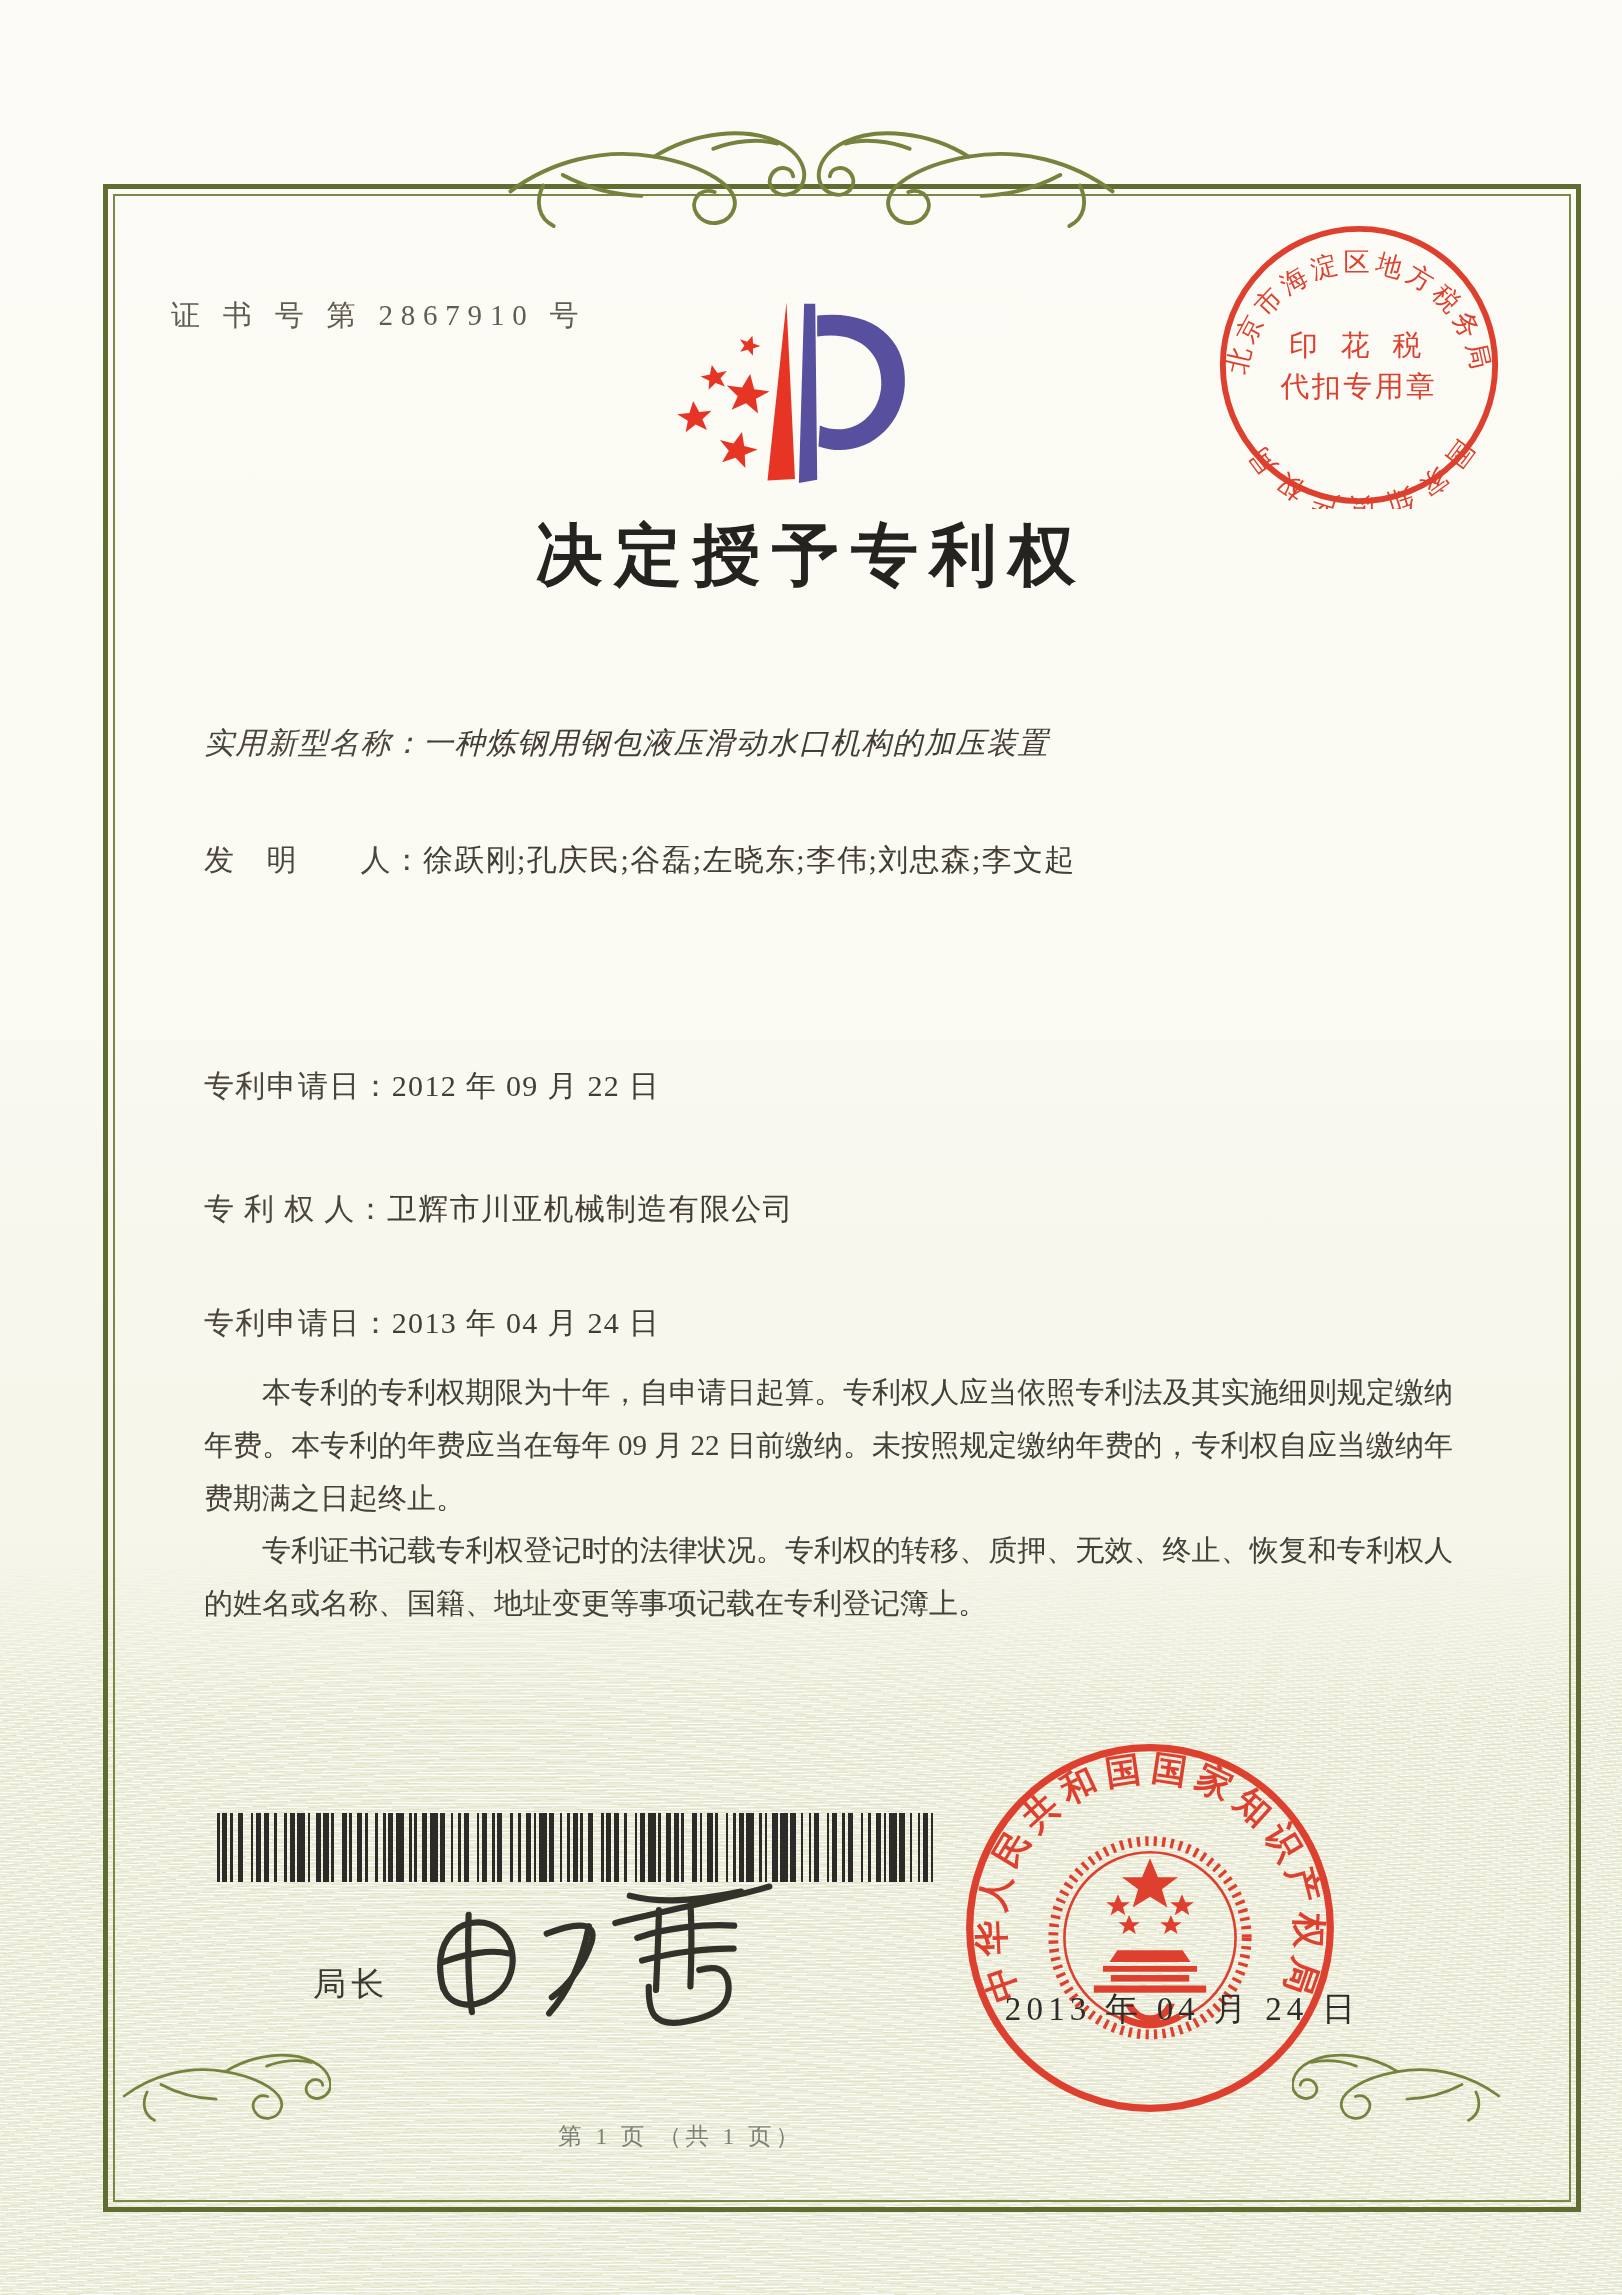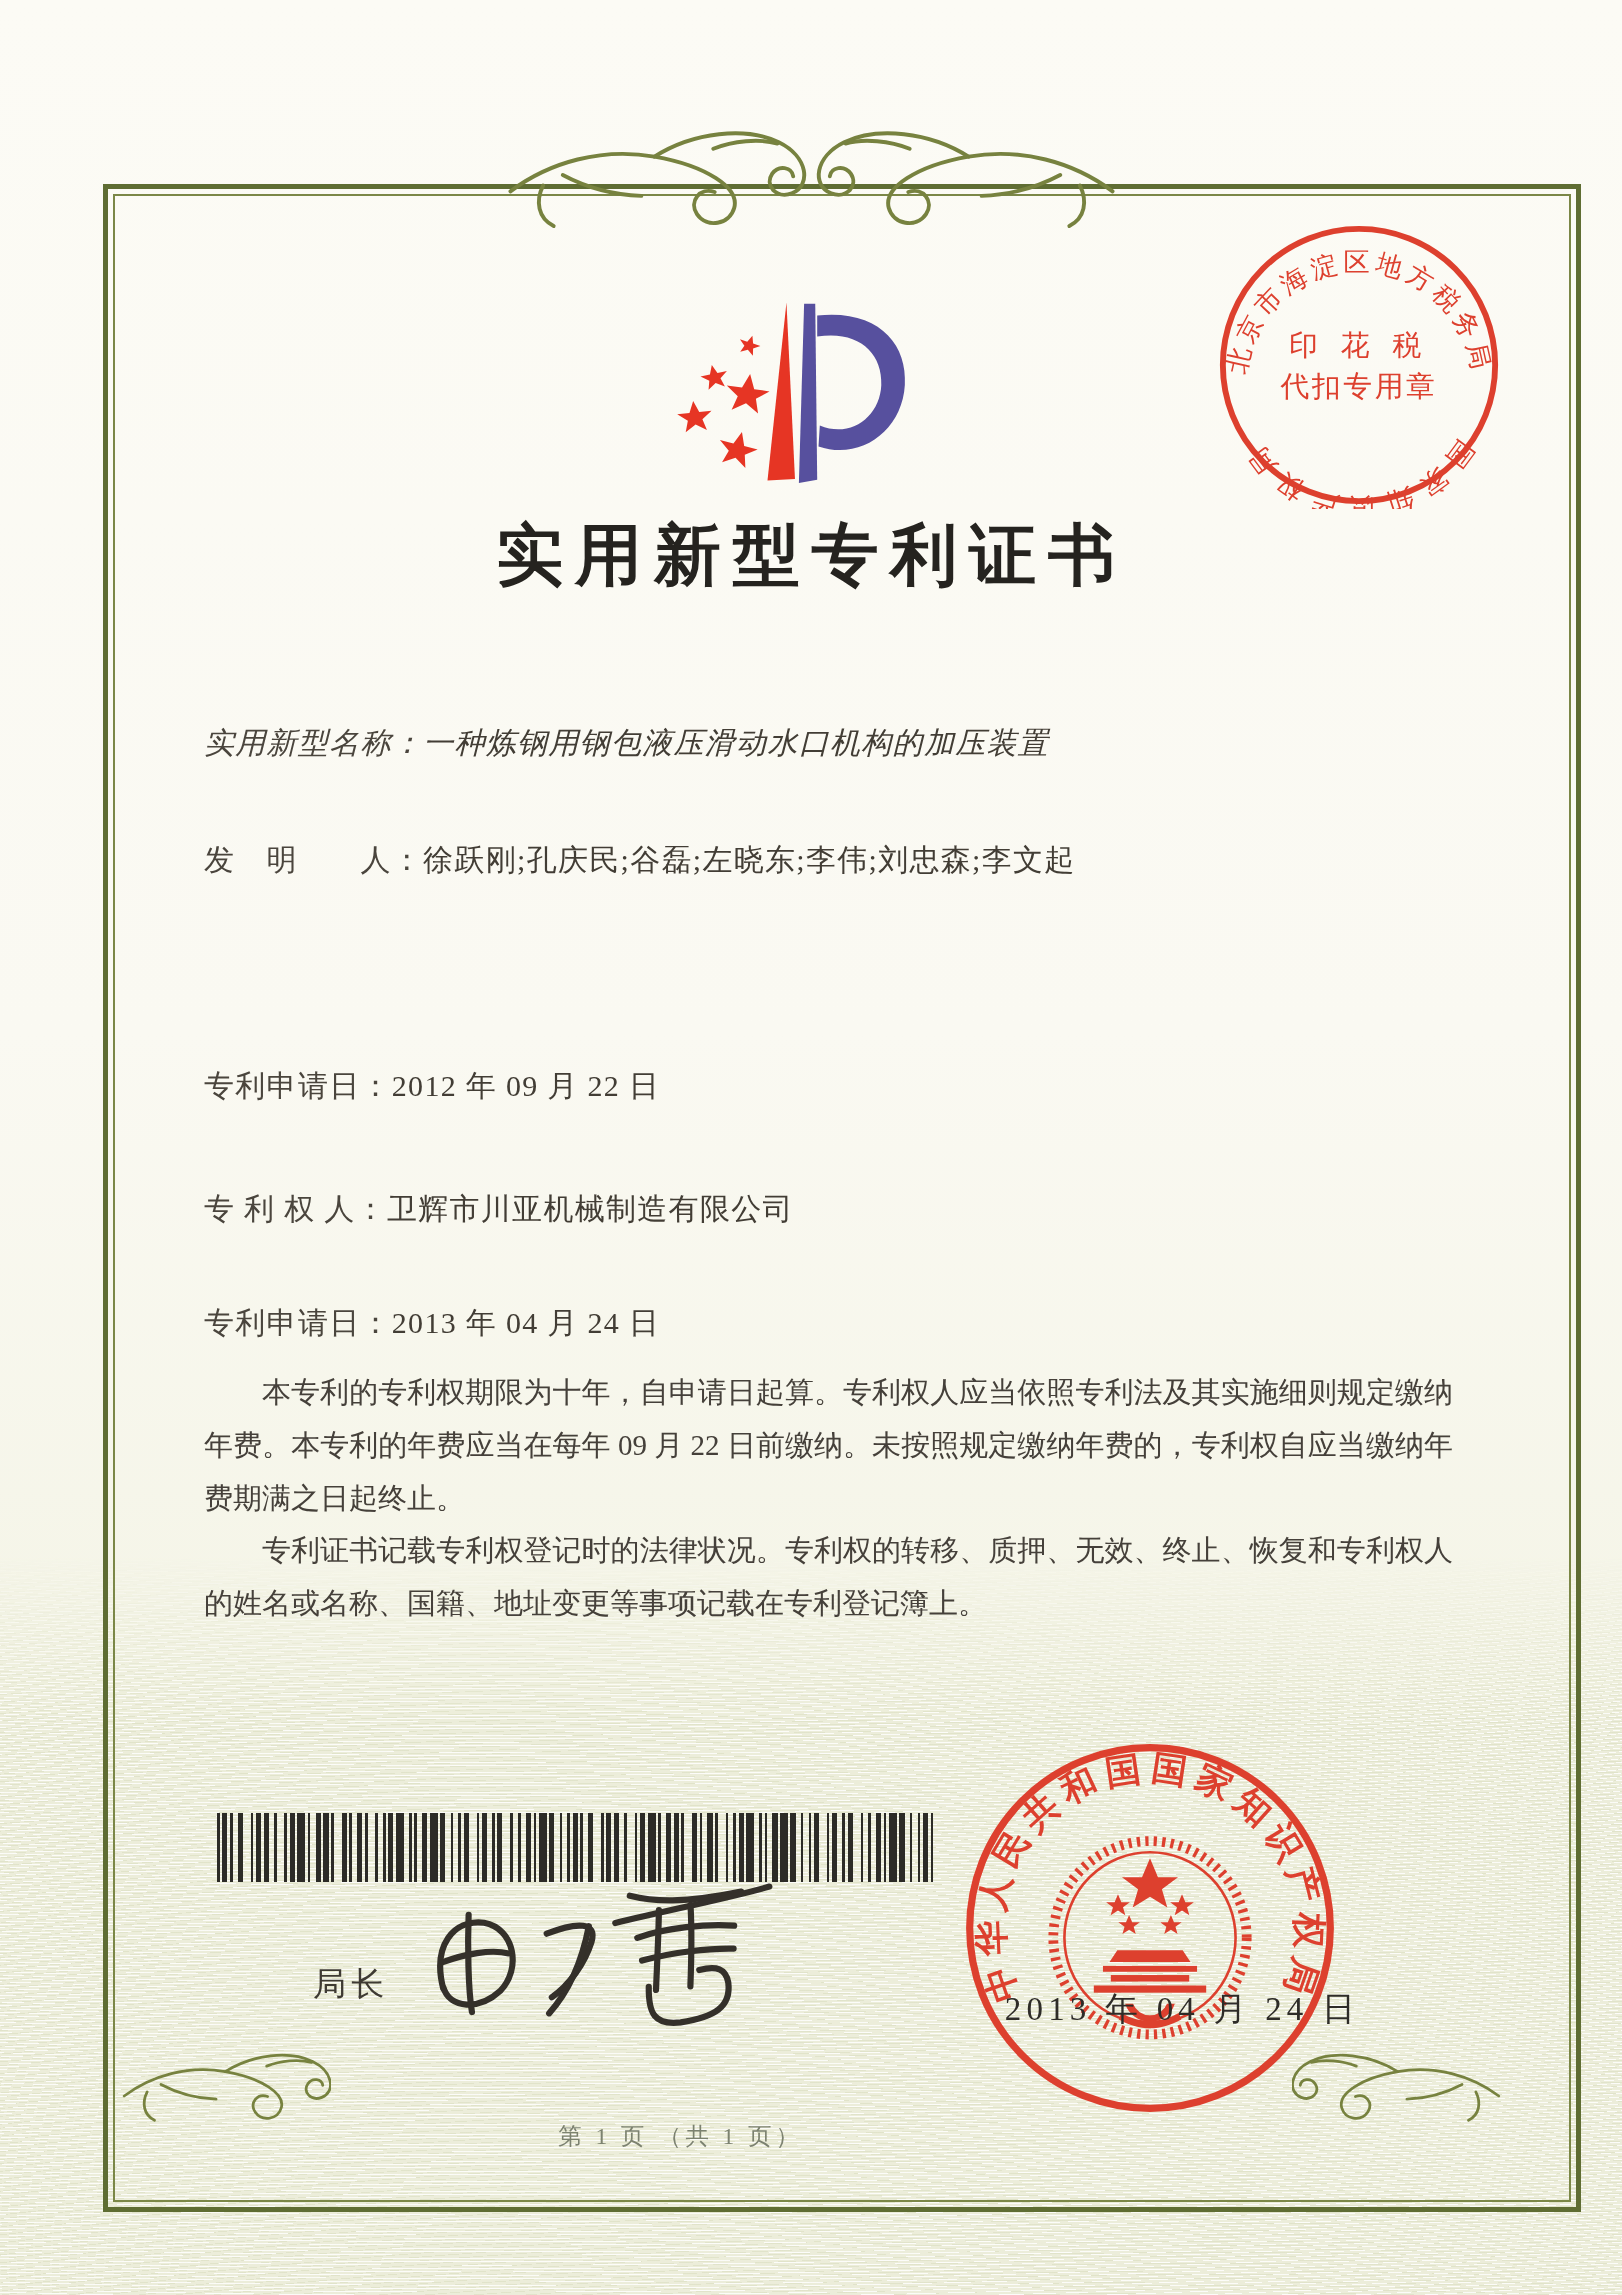--- a/index.html
+++ b/index.html
@@ -90,20 +90,21 @@
     <use href="#flourish" transform="translate(975,10) scale(-1,1)"></use>
   </svg>
 
   <svg class="abs ornament" style="left:115px; top:2001px;" width="216" height="190" viewBox="0 0 470 210">
     <use href="#flourish" transform="translate(10,0)"></use>
   </svg>
   <svg class="abs ornament" style="left:1292px; top:2001px;" width="216" height="190" viewBox="0 0 470 210">
     <use href="#flourish" transform="translate(460,0) scale(-1,1)"></use>
   </svg>
 
+  <div class="abs content cert-no">证 书 号 第 2867910 号</div>
 
   <svg class="abs content" style="left:1215px; top:221px;" width="288" height="288" viewBox="0 0 440 440">
     <circle cx="220" cy="220" r="208" fill="none" stroke="#dd402e" stroke-width="9"></circle>
     <defs>
       <path id="taxTop" d="M 46 250 A 174 174 0 1 1 394 250" fill="none"></path>
       <path id="taxBottom" d="M 394 250 A 174 174 0 0 1 46 250" fill="none"></path>
     </defs>
     <text font-size="40" fill="#dd402e" letter-spacing="7">
       <textPath href="#taxTop" startOffset="50%" text-anchor="middle">北京市海淀区地方税务局</textPath>
     </text>
@@ -122,21 +123,21 @@
       <path transform="translate(113,218) rotate(-6) scale(1.6)" d="M0,-16 4.7,-4.9 16.5,-4.9 7,2.2 10.2,13 0,6.6 -10.2,13 -7,2.2 -16.5,-4.9 -4.7,-4.9 Z"></path>
       <path transform="translate(178,268) rotate(14) scale(1.8)" d="M0,-16 4.7,-4.9 16.5,-4.9 7,2.2 10.2,13 0,6.6 -10.2,13 -7,2.2 -16.5,-4.9 -4.7,-4.9 Z"></path>
     </g>
     <path d="M253,42 L224,314 L266,312 Z" fill="#e63524"></path>
     <g fill="#57509e">
       <path d="M280,44 L272,318 L300,313 L297,44 Z"></path>
       <path d="M300,62 C392,52 438,104 434,168 C430,238 366,284 302,262 L304,230 C352,250 396,216 398,168 C400,118 362,84 300,94 Z"></path>
     </g>
   </svg>
 
-  <div class="abs content title">实用新型专利证书</div>
+  <div class="abs content title">决定授予专利权</div>
 
   <div class="abs content field" style="top:723px;font-style:italic;">
     <span class="flabel">实用新型名称：</span><span class="fvalue">一种炼钢用钢包液压滑动水口机构的加压装置</span>
   </div>
   <div class="abs content field" style="top:840px;">
     <span class="flabel">发　明　　人：</span><span class="fvalue">徐跃刚;孔庆民;谷磊;左晓东;李伟;刘忠森;李文起</span>
   </div>
   <div class="abs content field" style="top:1066px;">
     <span class="flabel">专利申请日：</span><span class="fvalue">2012 年 09 月 22 日</span>
   </div>

